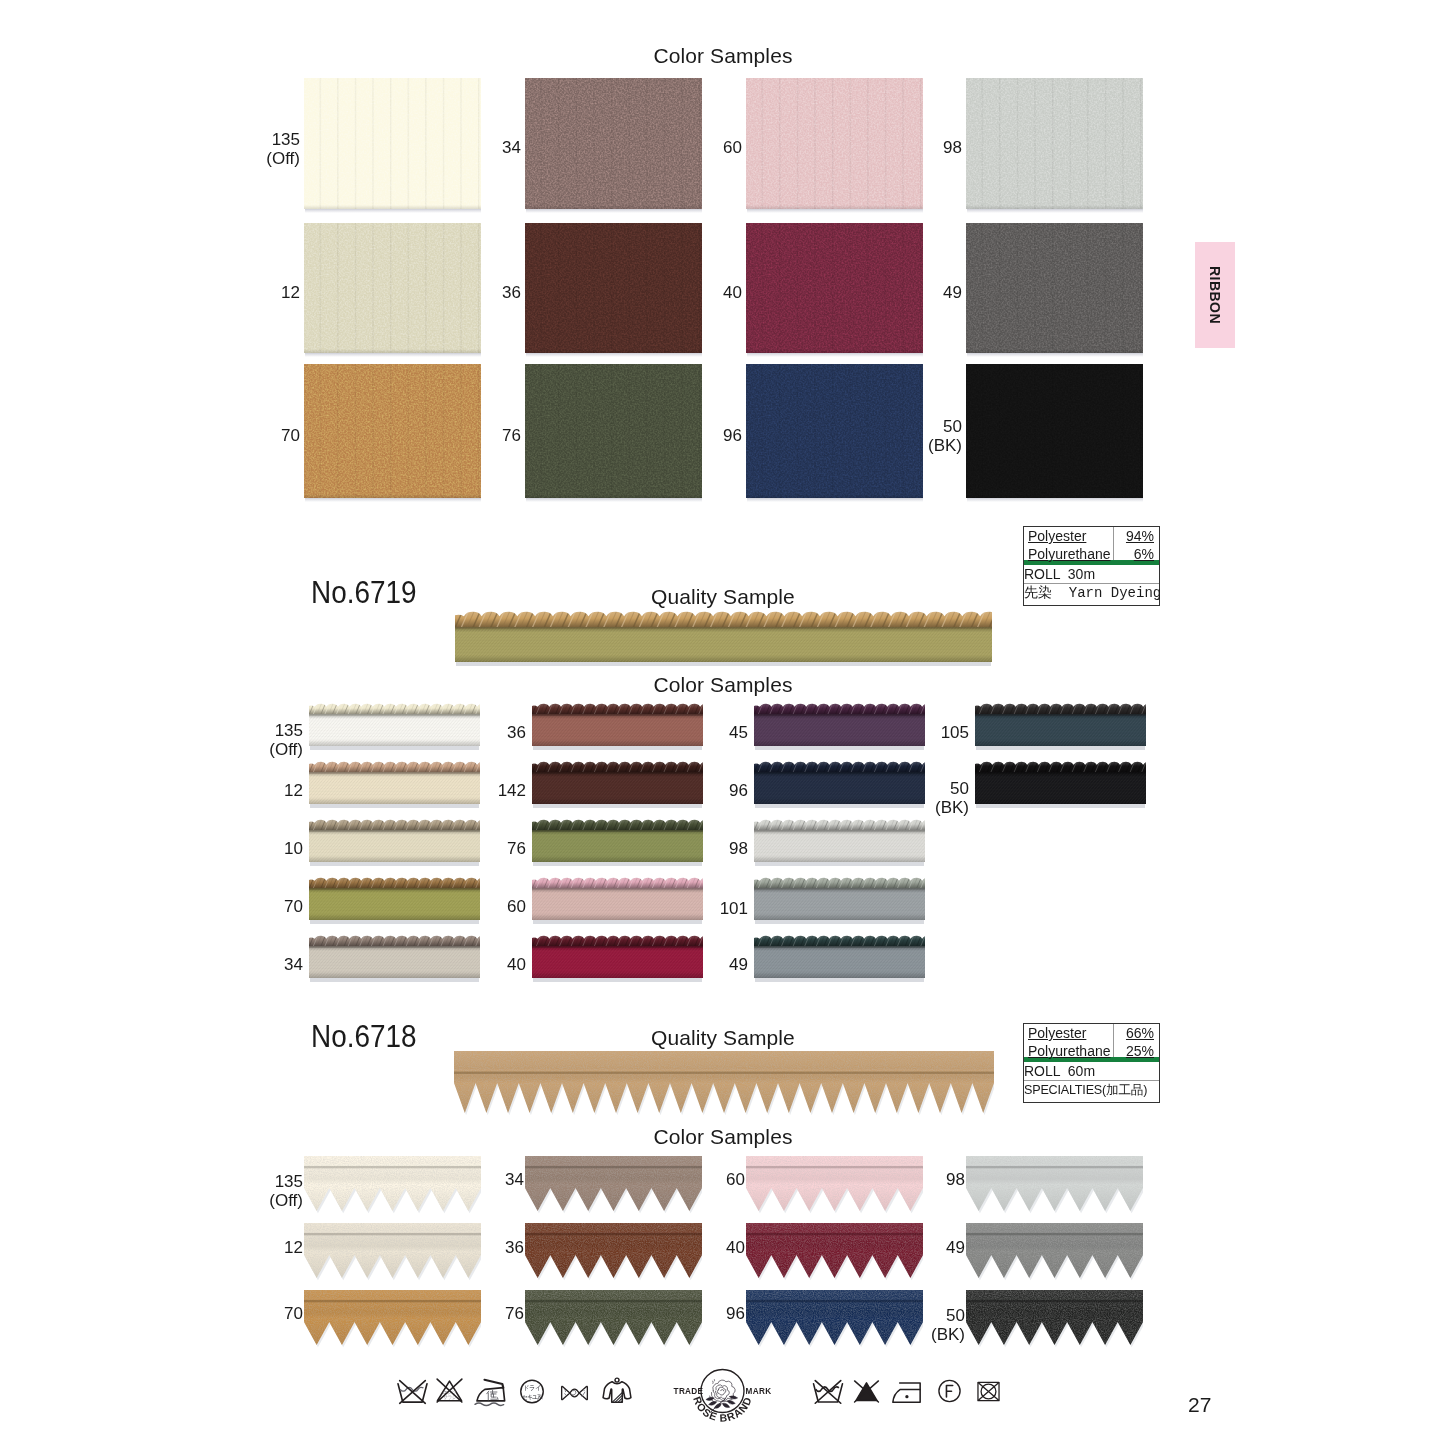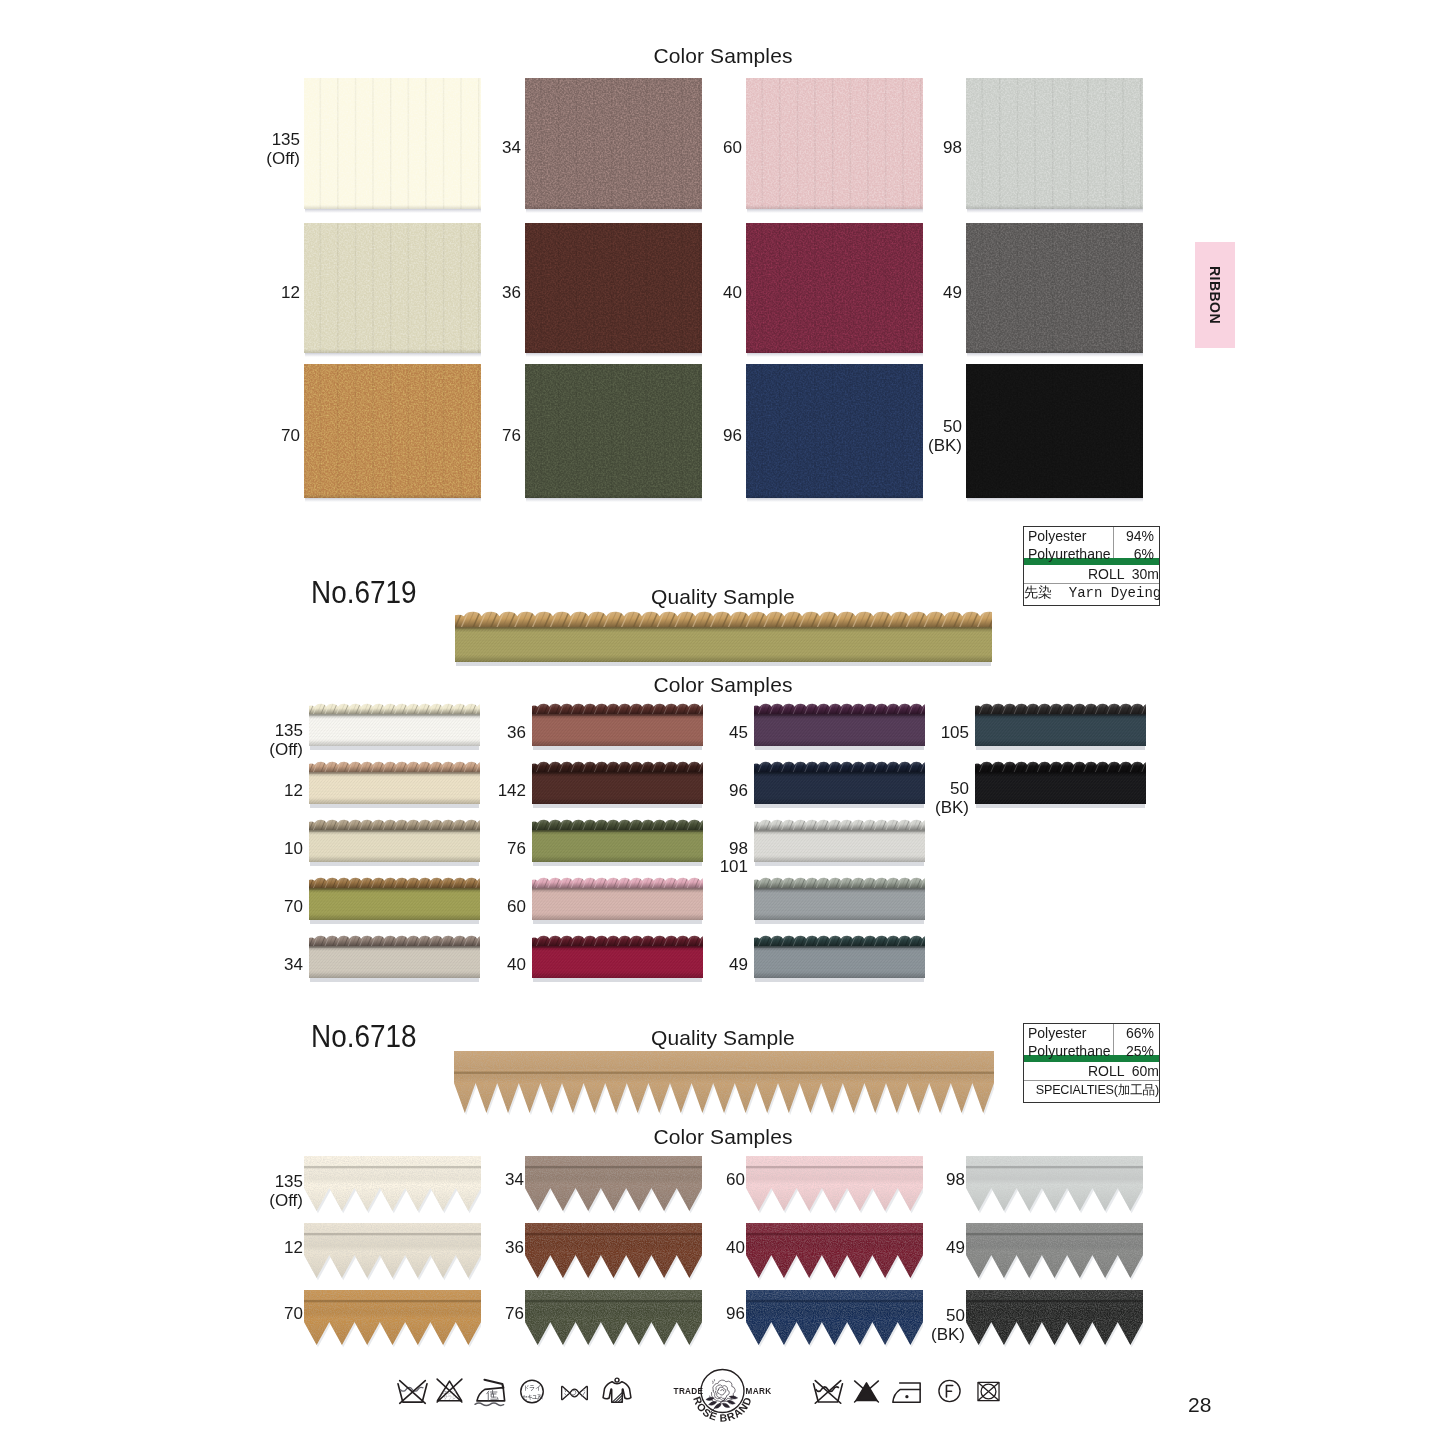--- a/index.html
+++ b/index.html
@@ -10,26 +10,26 @@
   .abs{position:absolute;}
   .hd{font-size:21px;letter-spacing:.1px;text-align:center;white-space:nowrap;}
   .code{font-size:17px;line-height:19px;text-align:right;white-space:nowrap;}
   .code .sub{display:block;}
   .sw{position:absolute;overflow:hidden;}
   .sw .base{position:absolute;left:0;top:0;right:0;bottom:0;}
   .sw .ribs{position:absolute;left:0;top:0;right:0;bottom:0;}
   .sw .noise{position:absolute;left:-20px;top:-20px;}
   .spec{position:absolute;border:1.5px solid #333;box-sizing:border-box;
         font-size:14px;line-height:18px;background:#fff;}
-  .spec .top{display:flex;box-sizing:border-box;border-bottom:7px solid #15803d;height:38px;}
+  .spec .top{display:flex;box-sizing:border-box;border-bottom:5px solid #15803d;height:38px;text-decoration:underline;}
   .spec .names{flex:1 1 auto;display:flex;flex-direction:column;padding-left:4px;}
   .spec .names div{white-space:nowrap;}
   .spec .vals{display:flex;flex-direction:column;border-left:1px solid #999;width:46px;box-sizing:border-box;padding-right:5px;}
   .spec .vals div{text-align:right;white-space:nowrap;}
-  .spec .full{width:100%;text-align:right;white-space:pre;box-sizing:border-box;height:19px;}
+  .spec .full{width:100%;text-align:left;white-space:pre;box-sizing:border-box;height:19px;}
   .spec .bb{border-bottom:1px solid #999;}
   .tab{position:absolute;display:flex;align-items:center;justify-content:center;}
   .tab span{transform:rotate(90deg);font-size:14px;font-weight:bold;letter-spacing:.5px;
             white-space:nowrap;color:#1a1a1a;}
   .pipe{position:absolute;}
   .pink{position:absolute;}
   .icons{position:absolute;}
   .pageno{position:absolute;font-size:21px;}
   .title{position:absolute;font-size:35.5px;letter-spacing:.2px;white-space:nowrap;}
   .titlejp{position:absolute;font-size:17.6px;white-space:nowrap;letter-spacing:1.6px;}
@@ -794,21 +794,21 @@
 </g>
 <g>
 <rect x="0" y="12.0" width="171" height="32.0" fill="url(#tgP12)"></rect>
 <rect x="0" y="12.0" width="171" height="32.0" fill="url(#tpP12)" opacity=".52"></rect>
 <rect x="0" y="12.0" width="171" height="32.0" fill="url(#tp2P12)" opacity=".40"></rect>
 <path d="M0 12.8 L171 12.8" stroke="#5f5f5d" stroke-width="1.7" opacity=".55"></path>
 <path d="M0 14.6 L171 14.6" stroke="#a7a7a4" stroke-width="1.1" opacity=".42"></path>
 </g>
 <rect x="1" y="44.0" width="169" height="4" fill="#9aa0ae" opacity=".38"></rect>
 </svg>
-<div class="code abs" style="left:648px;top:857px;width:100px"><span>101</span></div>
+<div class="code abs" style="left:648px;top:899px;width:100px"><span>101</span></div>
 <svg class="pipe" style="left:754px;top:876px" width="171" height="50" viewBox="0 0 171 50">
 <defs>
 <linearGradient id="cgP13" x1="0" y1="0" x2="0" y2="1">
             <stop offset="0" stop-color="#b0b6ad"></stop>
             <stop offset=".42" stop-color="#9fa79c"></stop>
             <stop offset="1" stop-color="#626760"></stop>
           </linearGradient>
 <linearGradient id="tgP13" x1="0" y1="0" x2="0" y2="1">
             <stop offset="0" stop-color="#7c8083"></stop>
             <stop offset=".16" stop-color="#9ba1a4"></stop>
@@ -1362,14 +1362,14 @@
  </g>
  <text x="5.6" y="27.2" font-family="Liberation Sans, sans-serif" font-size="8.2" font-weight="bold" letter-spacing="0.3" fill="#231f20">TRADE</text>
  <text x="77.6" y="27.2" font-family="Liberation Sans, sans-serif" font-size="8.2" font-weight="bold" letter-spacing="0.3" fill="#231f20">MARK</text>
  <defs>
         <path id="rbarc" d="M25.2 31.0 a30.0 30.0 0 0 0 58.6 0"></path>
       </defs>
  <text font-family="Liberation Sans, sans-serif" font-size="10.6" font-weight="bold" letter-spacing="0.9" fill="#231f20">
    <textPath href="#rbarc" startOffset="50%" text-anchor="middle">ROSE BRAND</textPath>
  </text>
 </svg>
-<div class="pageno" style="left:1188px;top:1393px">28</div>
+<div class="pageno" style="left:1188px;top:1393px">27</div>
 </div>
 
 </body></html>

